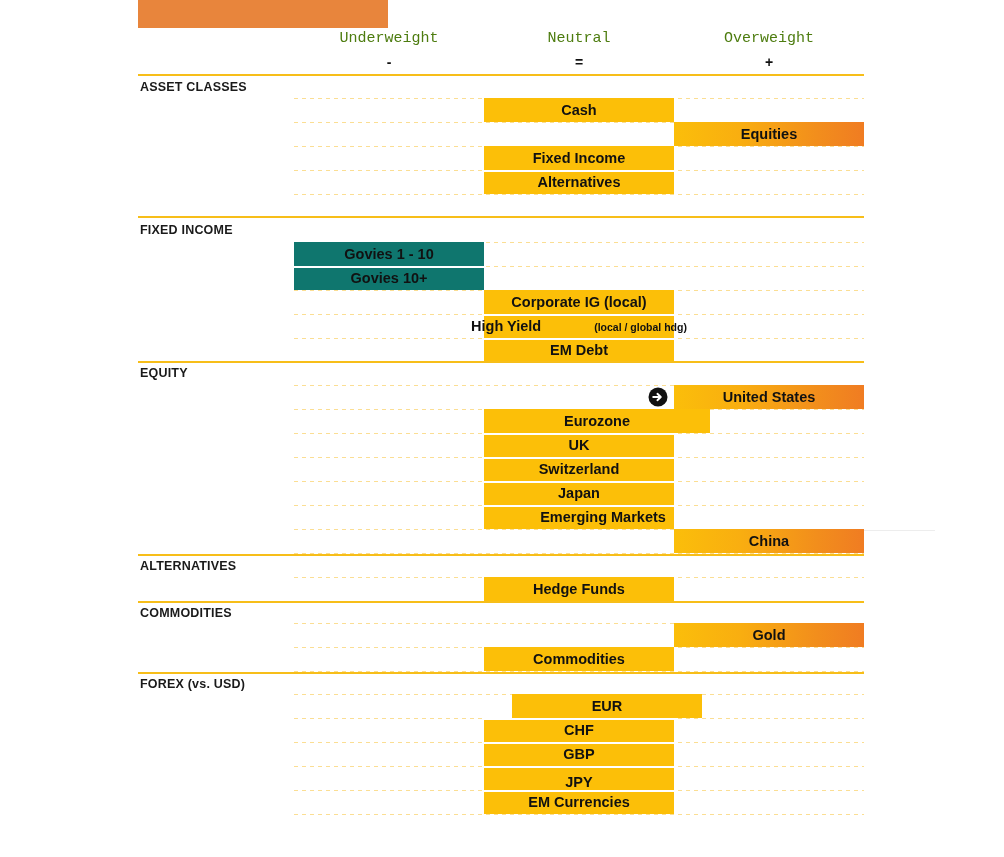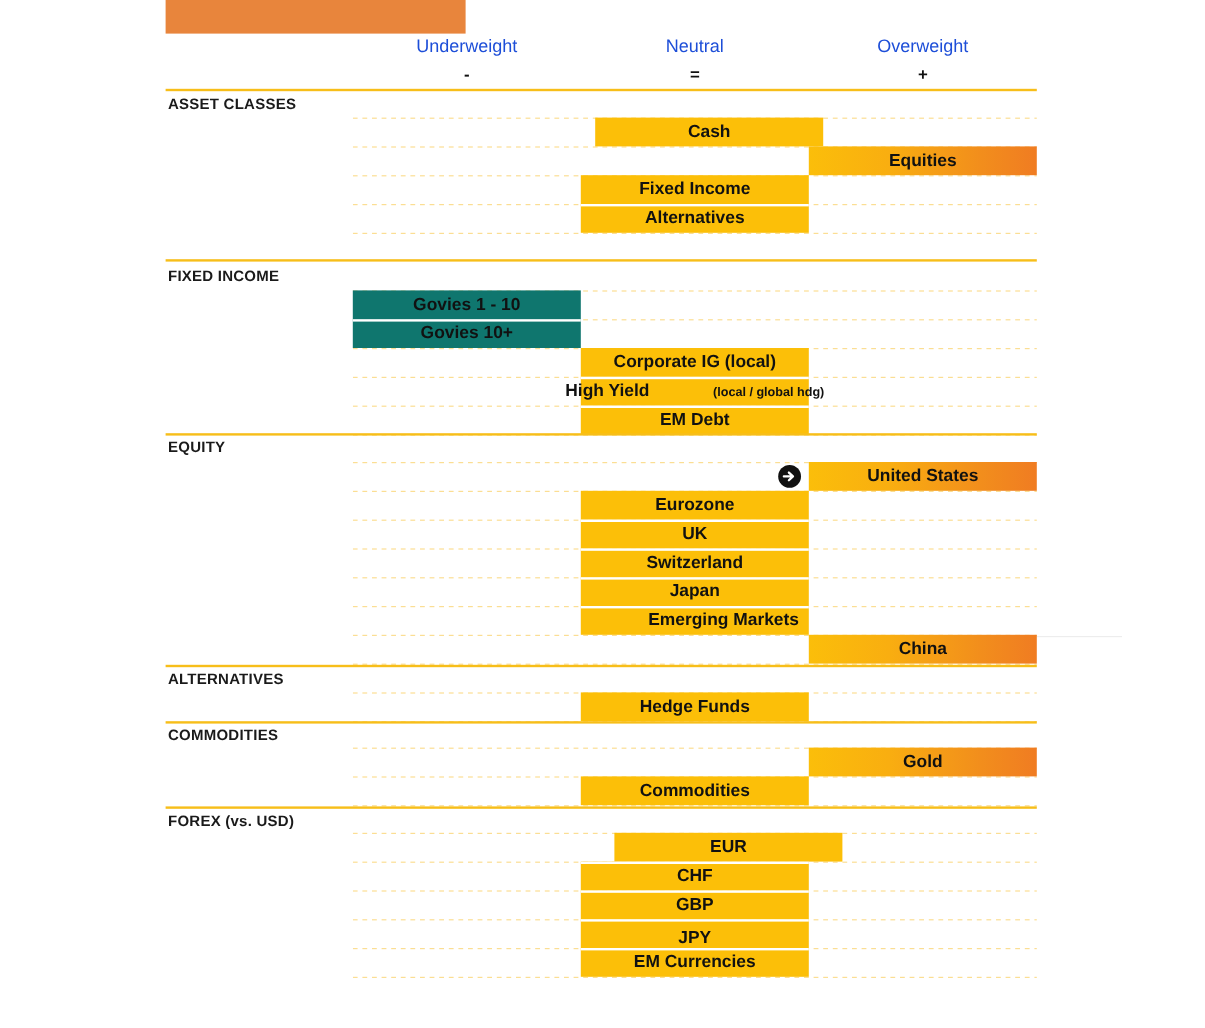--- a/index.html
+++ b/index.html
@@ -19,21 +19,21 @@
     display:flex;align-items:center;
     padding-left:8px;box-sizing:border-box;
   }
   .title-bar span{
     color:#ffffff;font-size:16.5px;font-weight:normal;letter-spacing:.1px;margin-top:47px;
   }
 
   
   .col-head{
     position:absolute;top:30px;width:190px;height:22px;
-    text-align:center;font-size:15px;color:#1d4ed8;
+    text-align:center;font-size:15px;color:#4d7c0f;font-family:Liberation Mono, monospace;
   }
   .col-sym{
     position:absolute;top:54px;width:190px;height:20px;
     text-align:center;font-size:14px;font-weight:bold;color:#111;
   }
   .c-under{left:294px;}
   .c-neut{left:484px;}
   .c-over{left:674px;}
 
   
@@ -100,21 +100,21 @@
   <div class="gray-tail"></div>
 
   <div id="body-layer">
       <div class="sec-rule" style="top: 74px;"></div>
       <div class="sec-label" style="top: 80px;">ASSET CLASSES</div>
       <div class="dot-line" style="top: 98px; width: 570px;"></div>
       <div class="dot-line" style="top: 122px; width: 570px;"></div>
       <div class="dot-line" style="top: 146px; width: 570px;"></div>
       <div class="dot-line" style="top: 170px; width: 570px;"></div>
       <div class="dot-line" style="top: 194px; width: 570px;"></div>
-      <div class="bar neutral" style="top: 98px; width: 190px; left: 484px; margin-left: 12px;">
+      <div class="bar neutral" style="top: 98px; width: 190px; left: 484px;">
         <span>Cash</span>
       </div>
       <div class="bar over" style="top: 122px; width: 190px; left: 674px;">
         <span>Equities</span>
       </div>
       <div class="bar neutral" style="top: 146px; width: 190px; left: 484px;">
         <span>Fixed Income</span>
       </div>
       <div class="bar neutral sep-top" style="top: 170px; width: 190px; left: 484px;">
         <span>Alternatives</span>
@@ -153,21 +153,21 @@
       <div class="dot-line" style="top: 505px; width: 570px;"></div>
       <div class="dot-line" style="top: 529px; width: 570px;"></div>
       <div class="dot-line" style="top: 553px; width: 570px;"></div>
       <div class="bar over" style="top: 385px; width: 190px; left: 674px;">
         <span>United States</span>
       </div>
       <div class="arrow-icon" style="top: 387px; left: 648px;"><svg viewBox="0 0 20 20" width="20" height="20" aria-hidden="true">
           <circle cx="10" cy="10" r="9.5" fill="#111111"></circle>
           <path d="M5.2 10h7.2M9.4 6.8L12.8 10l-3.4 3.2" fill="none" stroke="#ffffff" stroke-width="1.9" stroke-linecap="round" stroke-linejoin="round"></path>
         </svg></div>
-      <div class="bar neutral" style="top: 409px; width: 190px; left: 484px;">
+      <div class="bar neutral" style="top: 409px; width: 226px; left: 484px;">
         <span>Eurozone</span>
       </div>
       <div class="bar neutral sep-top" style="top: 433px; width: 190px; left: 484px;">
         <span>UK</span>
       </div>
       <div class="bar neutral sep-top" style="top: 457px; width: 190px; left: 484px;">
         <span>Switzerland</span>
       </div>
       <div class="bar neutral sep-top" style="top: 481px; width: 190px; left: 484px;">
         <span>Japan</span>

